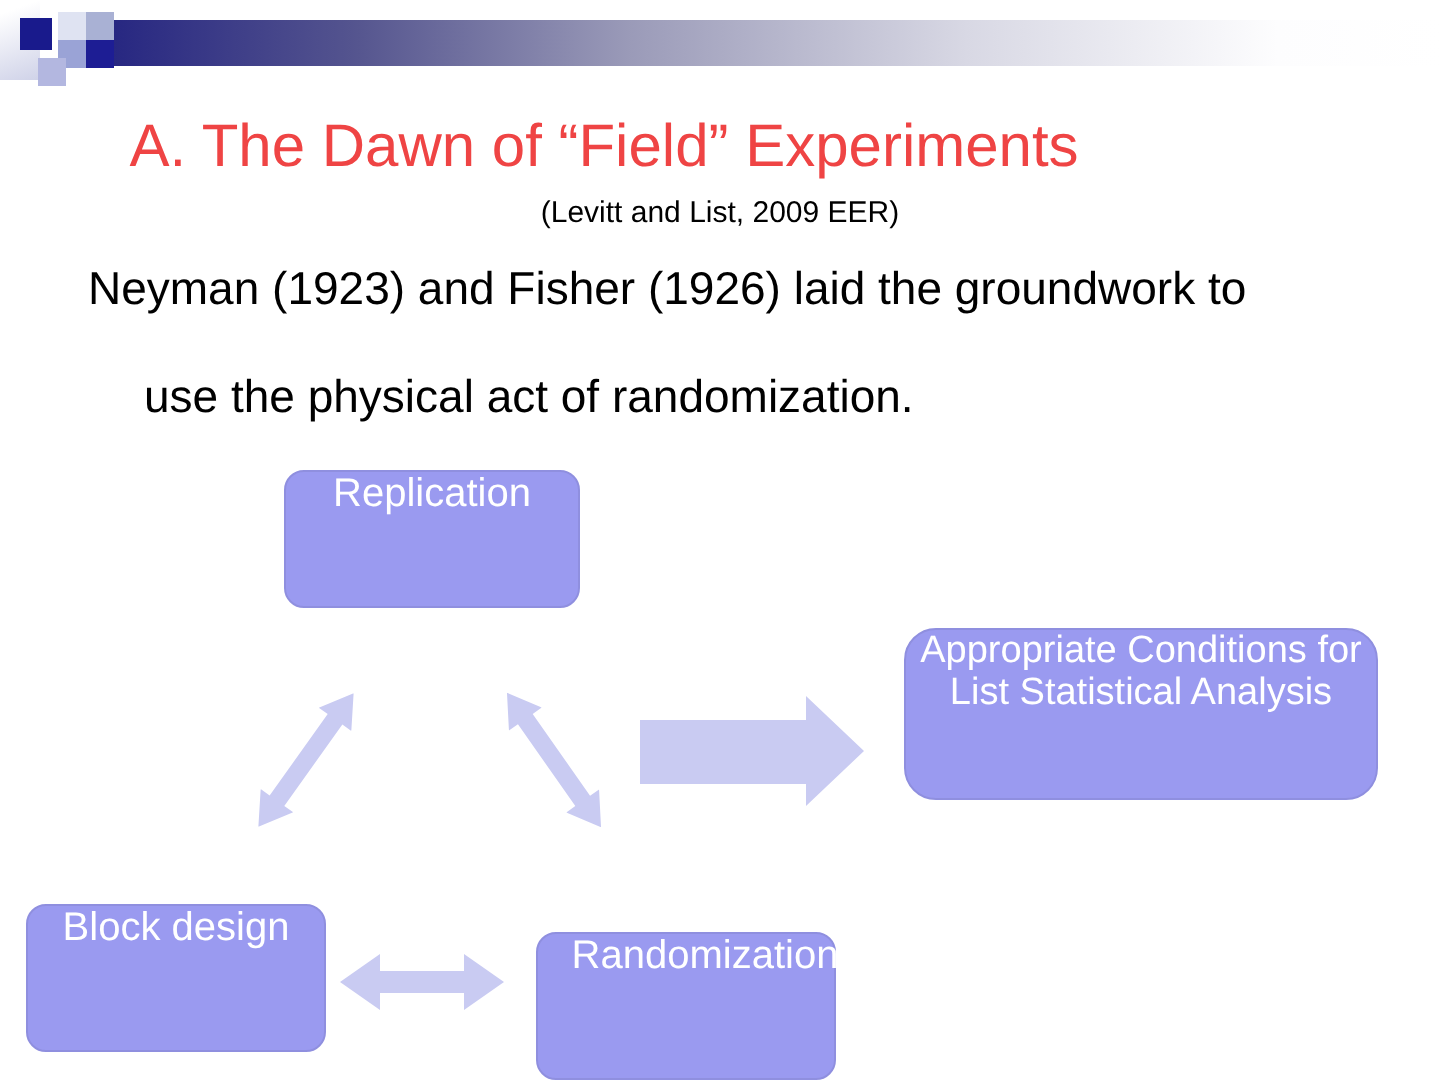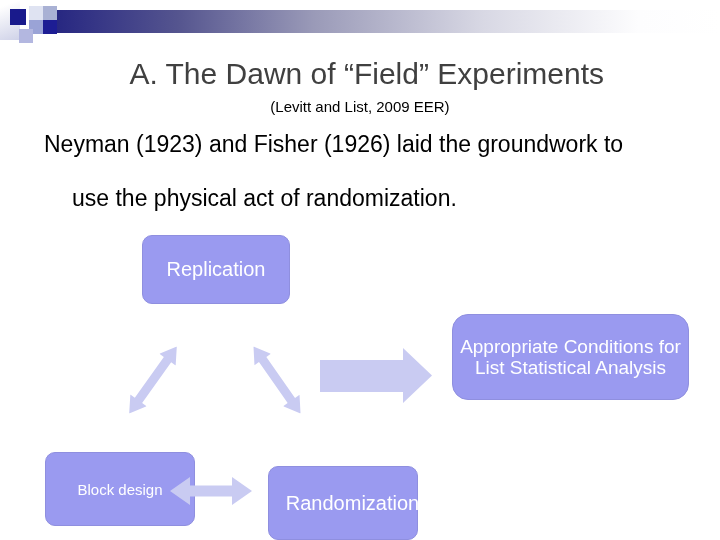--- a/index.html
+++ b/index.html
@@ -21,49 +21,49 @@
   .deco-band{left:0;top:0;width:20px;height:40px;background:linear-gradient(160deg,#ffffff 15%,#cfd2e8 100%);}
   .deco-navy{left:10px;top:9px;width:16px;height:16px;background:#191a8c;}
   .deco-s1{left:29px;top:6px;width:14px;height:14px;background:#dfe3f2;}
   .deco-s2{left:43px;top:6px;width:14px;height:14px;background:#a9b1d4;}
   .deco-s3{left:29px;top:20px;width:14px;height:14px;background:#9aa3d6;}
   .deco-s4{left:43px;top:20px;width:14px;height:14px;background:#1d1d94;}
   .deco-s5{left:19px;top:29px;width:14px;height:14px;background:#b3b7e0;}
 
   .title{
     position:absolute;left:0;top:57px;width:604px;
-    text-align:right;font-size:30px;color:#404040;letter-spacing:0;
+    text-align:center;font-size:30px;color:#ef4444;letter-spacing:0;
     white-space:nowrap;
   }
   .subtitle{
     position:absolute;left:0;top:98px;width:720px;
     text-align:center;font-size:15px;color:#000000;
     white-space:nowrap;
   }
   .body-text{
     position:absolute;left:44px;top:131px;
     font-size:23px;line-height:26px;color:#000;
   }
   .body-text .line2{padding-left:28px;margin-top:28px;}
   .body-text div{white-space:nowrap;}
 
   .dbox{
     position:absolute;
     background:#9a9af0;
     border:1px solid #8f8fdf;
     color:#ffffff;
     display:flex;flex-direction:column;
-    align-items:center;justify-content:center;
+    align-items:center;justify-content:flex-start;
     text-align:center;
     box-sizing:border-box;
   }
   .dbox div{white-space:nowrap;}
   .box-replication{left:142px;top:235px;width:148px;height:69px;border-radius:10px;font-size:20px;}
   .box-conditions{left:452px;top:314px;width:237px;height:86px;border-radius:16px;font-size:19px;line-height:21px;}
-  .box-block{left:13px;top:452px;width:150px;height:74px;border-radius:10px;font-size:15px;margin-left:32px;}
+  .box-block{left:13px;top:452px;width:150px;height:74px;border-radius:10px;font-size:20px;}
   .box-random{left:268px;top:466px;width:150px;height:74px;border-radius:10px;font-size:20px;padding-left:19px;}
 
   .arrow{position:absolute;z-index:3;}
   .arrow polygon{fill:#c9cbf2;}
   .arrow-diag-left{left:112px;top:370px;transform:rotate(-54.5deg);transform-origin:center;}
   .arrow-diag-right{left:236px;top:370px;transform:rotate(55deg);transform-origin:center;}
   .arrow-to-conditions{left:320px;top:348px;}
   .arrow-bottom{left:170px;top:477px;}
 </style>
 </head>

